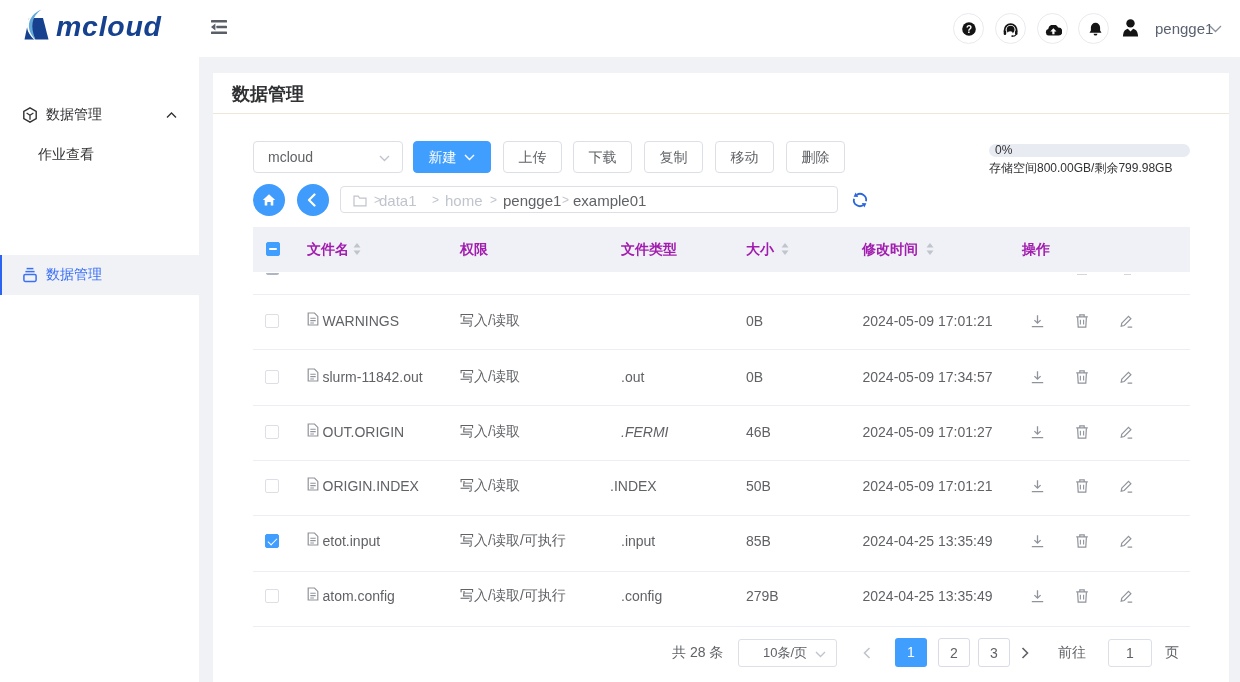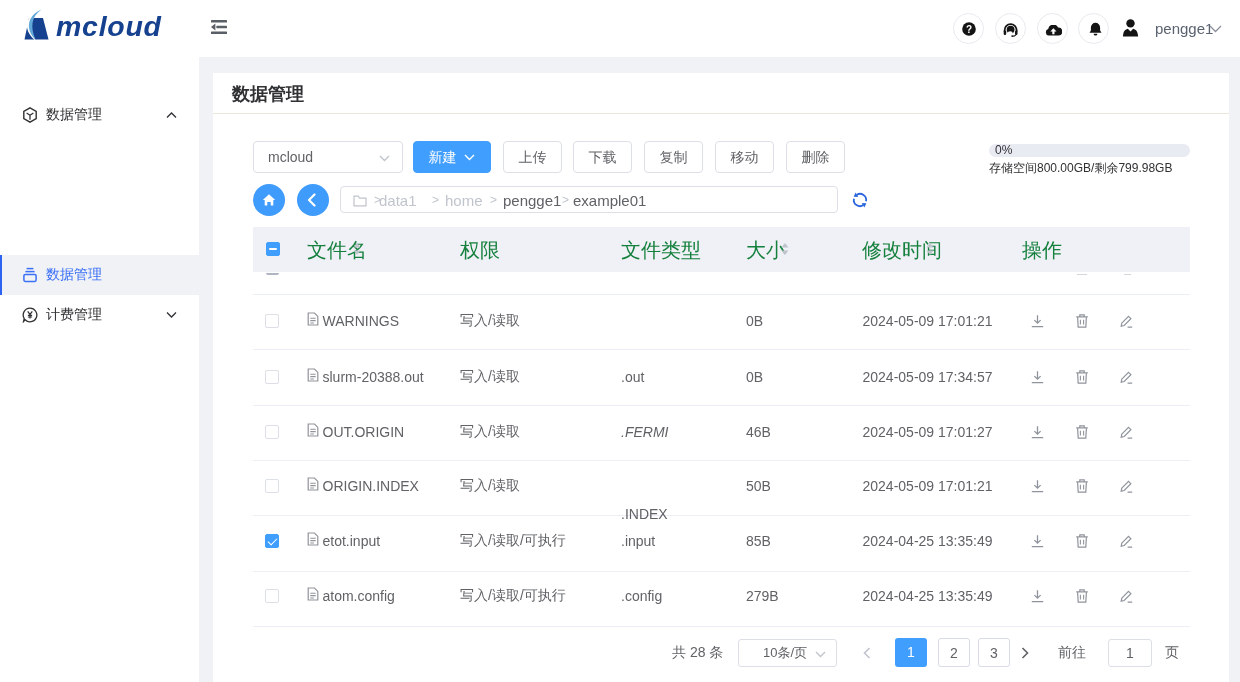--- a/index.html
+++ b/index.html
@@ -34,21 +34,21 @@
 #storetxt{position:absolute;left:776px;top:87px;font-size:12px;color:#303133;}
 
 .circ{position:absolute;top:111px;width:32px;height:32px;border-radius:50%;background:#3f9bfc;}
 #bc-input{position:absolute;left:127px;top:113px;width:498px;height:27px;border:1px solid #dcdfe6;border-radius:4px;background:#fff;}
 #bc-input span{position:absolute;top:50%;transform:translateY(-50%);font-size:15px;}
 .bc-sep{color:#c0c4cc;font-size:12px !important;}
 .bc-dim{color:#c0c4cc;}
 .bc-dark{color:#606266;}
 
 #thead{position:absolute;left:40px;top:154px;width:937px;height:45px;background:#eff1f6;z-index:5;}
-#thead .h{position:absolute;top:50%;transform:translateY(-50%);font-size:20px;color:#15803d;}
+#thead .h{position:absolute;top:50%;transform:translateY(-50%);font-size:14px;color:#a21caf;font-weight:bold;}
 .cbox{position:absolute;width:14px;height:14px;border:1px solid #dcdfe6;border-radius:2px;background:#fff;}
 .cbox.ind{background:#409eff;border-color:#409eff;}
 .cbox.ind::after{content:"";position:absolute;left:2px;top:5px;width:8px;height:2px;background:#fff;border-radius:1px;}
 .cbox.chk{background:#409eff;border-color:#409eff;}
 .cbox.chk::after{content:"";position:absolute;left:4px;top:1px;width:4px;height:8px;border:solid #fff;border-width:0 1.6px 1.6px 0;transform:rotate(45deg);}
 .rowline{position:absolute;left:40px;width:937px;height:1px;background:#ebeef5;}
 .cell{position:absolute;font-size:14px;color:#606266;transform:translateY(-50%);white-space:nowrap;}
 .rowic{position:absolute;transform:translateY(-50%);}
 
 #pager{position:absolute;left:0;top:551px;width:1016px;height:60px;}
@@ -175,21 +175,21 @@
         </svg></span>
       <span class="rowic" style="left:906px;top:250px;"><svg width="15" height="15" viewBox="0 0 15 15">
           <path d="M2.8 9.6l6.7-6.8 2.4 2.4-6.7 6.8-3 .7z" fill="none" stroke="#8f939b" stroke-width="1.2"></path>
           <path d="M8.6 13.6h4.6" stroke="#8f939b" stroke-width="1.2"></path>
         </svg></span>
       <div class="cbox" style="left:52px;top:297px;"></div>
       <span class="rowic" style="left:94px;top:304px;"><svg width="12" height="14" viewBox="0 0 12 14">
           <path d="M1.2 1h6.3L10.8 4.4v8.6H1.2z" fill="none" stroke="#909399" stroke-width="1.2"></path>
           <path d="M3.3 6.2h5.4M3.3 8.6h5.4M3.3 11h3.6" stroke="#909399" stroke-width="1.1"></path>
         </svg></span>
-      <span class="cell" style="left:109.5px;top:304px;">slurm-20388.out</span>
+      <span class="cell" style="left:109.5px;top:304px;">slurm-11842.out</span>
       <span class="cell" style="left:247px;top:304px;">写入/读取</span>
       <span class="cell" style="left:408px;top:304px;">.out</span>
       <span class="cell" style="left:533px;top:304px;">0B</span>
       <span class="cell" style="left:649.5px;top:304px;">2024-05-09 17:34:57</span>
       <span class="rowic" style="left:817px;top:306px;"><svg width="15" height="15" viewBox="0 0 15 15">
           <path d="M7.5 1.8v7.4M4.4 6.6l3.1 3 3.1-3" fill="none" stroke="#8f939b" stroke-width="1.3"></path>
           <path d="M1.8 13.2h11.4" stroke="#8f939b" stroke-width="1.3"></path>
         </svg></span>
       <span class="rowic" style="left:862px;top:306px;"><svg width="14" height="15" viewBox="0 0 14 15">
           <path d="M1.2 3.4h11.6M4.8 3.2V1.4h4.4v1.8" fill="none" stroke="#8f939b" stroke-width="1.2"></path>
@@ -223,21 +223,21 @@
           <path d="M2.8 9.6l6.7-6.8 2.4 2.4-6.7 6.8-3 .7z" fill="none" stroke="#8f939b" stroke-width="1.2"></path>
           <path d="M8.6 13.6h4.6" stroke="#8f939b" stroke-width="1.2"></path>
         </svg></span>
       <div class="cbox" style="left:52px;top:406px;"></div>
       <span class="rowic" style="left:94px;top:413px;"><svg width="12" height="14" viewBox="0 0 12 14">
           <path d="M1.2 1h6.3L10.8 4.4v8.6H1.2z" fill="none" stroke="#909399" stroke-width="1.2"></path>
           <path d="M3.3 6.2h5.4M3.3 8.6h5.4M3.3 11h3.6" stroke="#909399" stroke-width="1.1"></path>
         </svg></span>
       <span class="cell" style="left:109.5px;top:413px;">ORIGIN.INDEX</span>
       <span class="cell" style="left:247px;top:413px;">写入/读取</span>
-      <span class="cell" style="left:408px;top:413px;margin-top:28px;">.INDEX</span>
+      <span class="cell" style="left:397px;top:413px;">.INDEX</span>
       <span class="cell" style="left:533px;top:413px;">50B</span>
       <span class="cell" style="left:649.5px;top:413px;">2024-05-09 17:01:21</span>
       <span class="rowic" style="left:817px;top:415px;"><svg width="15" height="15" viewBox="0 0 15 15">
           <path d="M7.5 1.8v7.4M4.4 6.6l3.1 3 3.1-3" fill="none" stroke="#8f939b" stroke-width="1.3"></path>
           <path d="M1.8 13.2h11.4" stroke="#8f939b" stroke-width="1.3"></path>
         </svg></span>
       <span class="rowic" style="left:862px;top:415px;"><svg width="14" height="15" viewBox="0 0 14 15">
           <path d="M1.2 3.4h11.6M4.8 3.2V1.4h4.4v1.8" fill="none" stroke="#8f939b" stroke-width="1.2"></path>
           <path d="M2.6 3.6l.6 10h7.6l.6-10" fill="none" stroke="#8f939b" stroke-width="1.2"></path>
           <path d="M5.4 6.2v4.8M8.6 6.2v4.8" stroke="#8f939b" stroke-width="1.1"></path>
@@ -379,31 +379,24 @@
   <div class="mi" style="top:95px;">
     <svg class="ic" viewBox="0 0 16 16">
         <path d="M8 .9l6.2 3.55v7.1L8 15.1l-6.2-3.55v-7.1z" fill="none" stroke="#303133" stroke-width="1.4"></path>
         <path d="M8 8.2v4.6M8 8.2L4.6 6M8 8.2L11.4 6" fill="none" stroke="#303133" stroke-width="1.3"></path>
       </svg>
     <span class="txt">数据管理</span>
     <svg class="arrow" viewBox="0 0 11 7">
         <path d="M1 6l4.5-4.5L10 6" fill="none" stroke="#303133" stroke-width="1.3"></path>
       </svg>
   </div>
+  <div class="mi sub" style="top:135px;">
+      <span class="txt">作业查看</span>
+    </div>
   <div class="mi active" style="top:255px;">
     <svg class="ic" viewBox="0 0 16 16">
         <path d="M4.6 1.6h6.8" stroke="#3a6ff6" stroke-width="1.5"></path>
         <path d="M3.4 4.6h9.2" stroke="#3a6ff6" stroke-width="1.5"></path>
         <rect x="1.9" y="7.4" width="12.2" height="7" rx="1.3" fill="none" stroke="#3a6ff6" stroke-width="1.5"></rect>
       </svg>
     <span class="txt">数据管理</span>
   </div>
-  <div class="mi" style="top:295px;">
-    <svg class="ic" viewBox="0 0 16 16">
-        <path d="M8 1.2a6.8 6.8 0 1 1-4.9 11.5L1.6 14.4l.6-2.9A6.8 6.8 0 0 1 8 1.2z" fill="none" stroke="#303133" stroke-width="1.3"></path>
-        <path d="M5.7 4.3L8 7.4l2.3-3.1M8 7.4v4.2M5.9 8.3h4.2M5.9 10h4.2" fill="none" stroke="#303133" stroke-width="1.2"></path>
-      </svg>
-    <span class="txt">计费管理</span>
-    <svg class="arrow" viewBox="0 0 11 7">
-        <path d="M1 1l4.5 4.5L10 1" fill="none" stroke="#303133" stroke-width="1.3"></path>
-      </svg>
-  </div>
 </div>
 
 </body></html>

